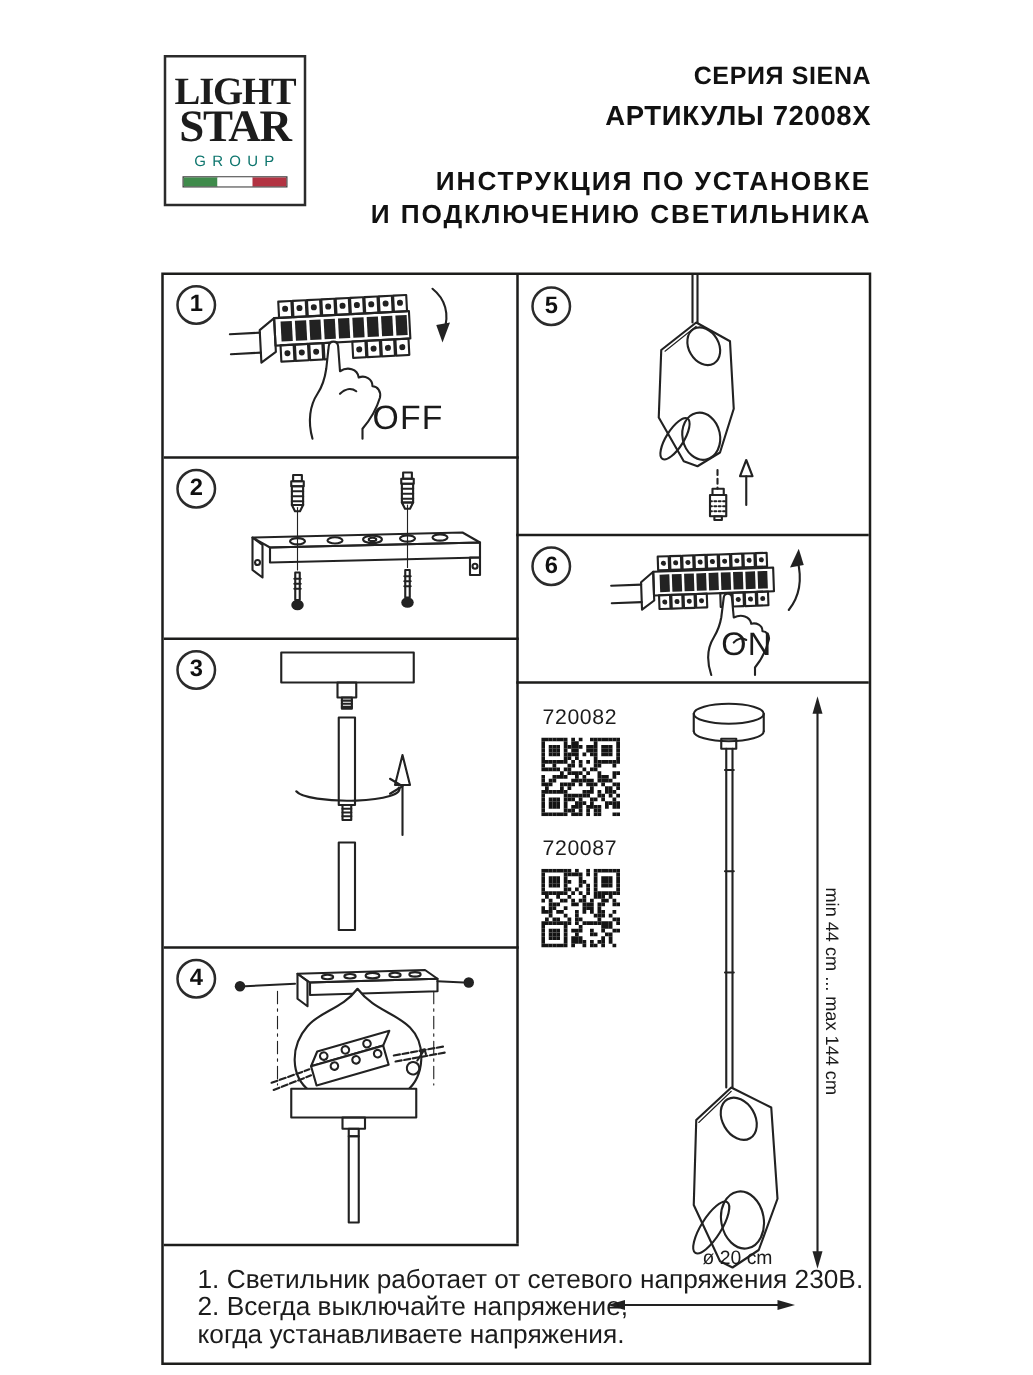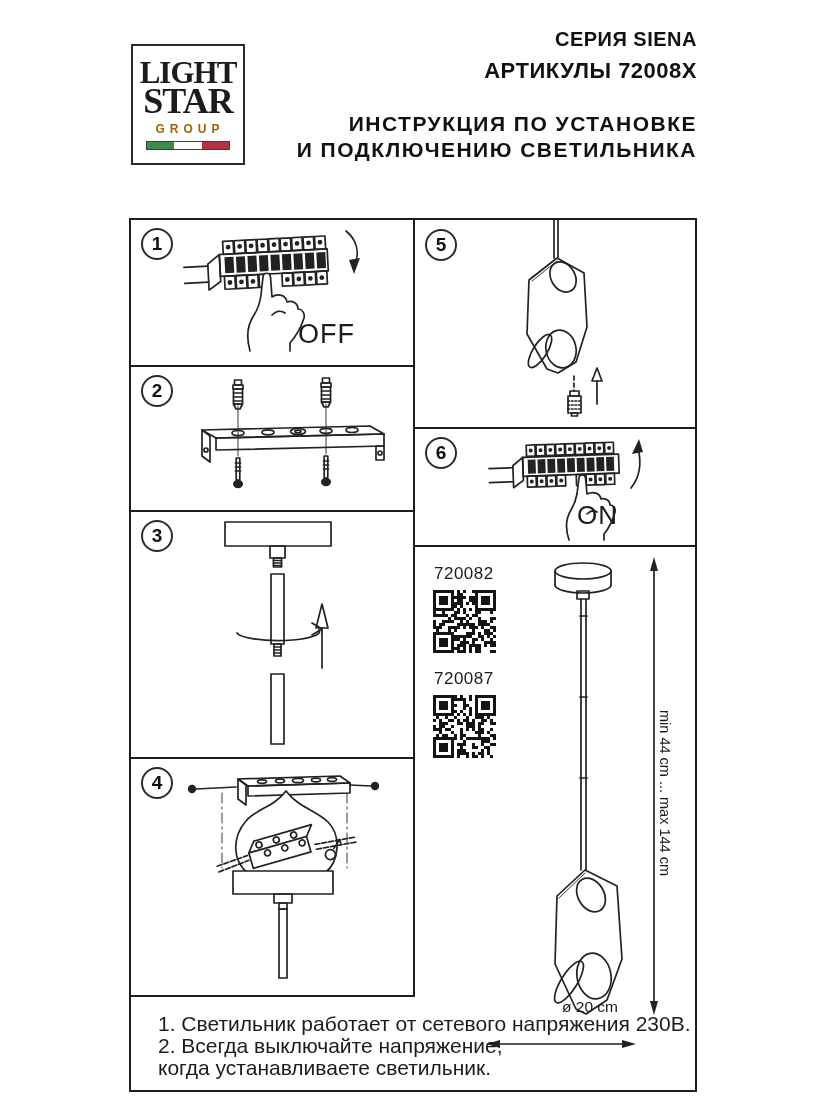--- a/index.html
+++ b/index.html
@@ -5,25 +5,25 @@
   html,body{margin:0;padding:0;background:#fff;}
   #sheet{position:relative;width:826px;height:1100px;background:#ffffff;
          font-family:"Liberation Sans",sans-serif;color:#111;overflow:hidden;}
   .abs{position:absolute;}
 
   
   #logo-box{left:131px;top:44px;width:114px;height:121px;border:2px solid #2b2b2b;
             box-sizing:border-box;text-align:center;padding-top:14px;background:#fff;}
   .logo-w1{font-family:"Liberation Serif",serif;font-weight:bold;font-size:31px;line-height:26px;color:#1c1c1c;letter-spacing:-1px;}
   .logo-w2{font-family:Liberation Serif, serif;font-weight:bold;font-size:36px;line-height:31px;color:#1c1c1c;letter-spacing:-1px;}
-  .logo-w3{font-size:12px;letter-spacing:5px;color:#a16207;margin-top:5px;margin-left:4px;font-weight:bold;}
+  .logo-w3{font-size:12px;letter-spacing:5px;color:#0f766e;margin-top:5px;margin-left:4px;}
   .flag{width:84px;height:9px;margin:5px auto 0;border:1px solid #3c3c3c;display:flex;box-sizing:border-box;}
   .flag>div{flex:1;height:100%;}
 
-  #header-text{right:129px;top:28px;text-align:right;}
+  #header-text{right:129px;top:50px;text-align:right;}
   .h-series{font-size:20px;font-weight:bold;letter-spacing:.5px;}
   .h-articles{font-size:22px;font-weight:bold;letter-spacing:.5px;margin-top:7px;}
   .h-title{font-size:21px;font-weight:bold;letter-spacing:1.5px;line-height:26px;margin-top:27px;}
 
   
   #grid{left:129px;top:218px;width:568px;height:874px;border:2px solid #1d1d1b;box-sizing:border-box;}
   .line{position:absolute;background:#1d1d1b;}
 
   
   .step{width:32px;height:32px;border:2px solid #2b2b2b;border-radius:50%;box-sizing:border-box;
@@ -899,16 +899,16 @@
       <polygon class="f" points="56,499 70,495 70,503"></polygon>
       <polygon class="f" points="206,499 192,495 192,503"></polygon>
     </g>
   </svg>
   <div class="abs" id="dim-height">min 44 cm ... max 144 cm</div>
   <div class="abs" id="dim-diameter">ø 20 cm</div>
 
   <div class="abs" id="footnotes">
     <div>1. Светильник работает от сетевого напряжения 230В.</div>
     <div>2. Всегда выключайте напряжение,</div>
-    <div>когда устанавливаете светильник.</div>
+    <div>когда устанавливаете напряжения.</div>
   </div>
 
 </div>
 
 </body></html>

